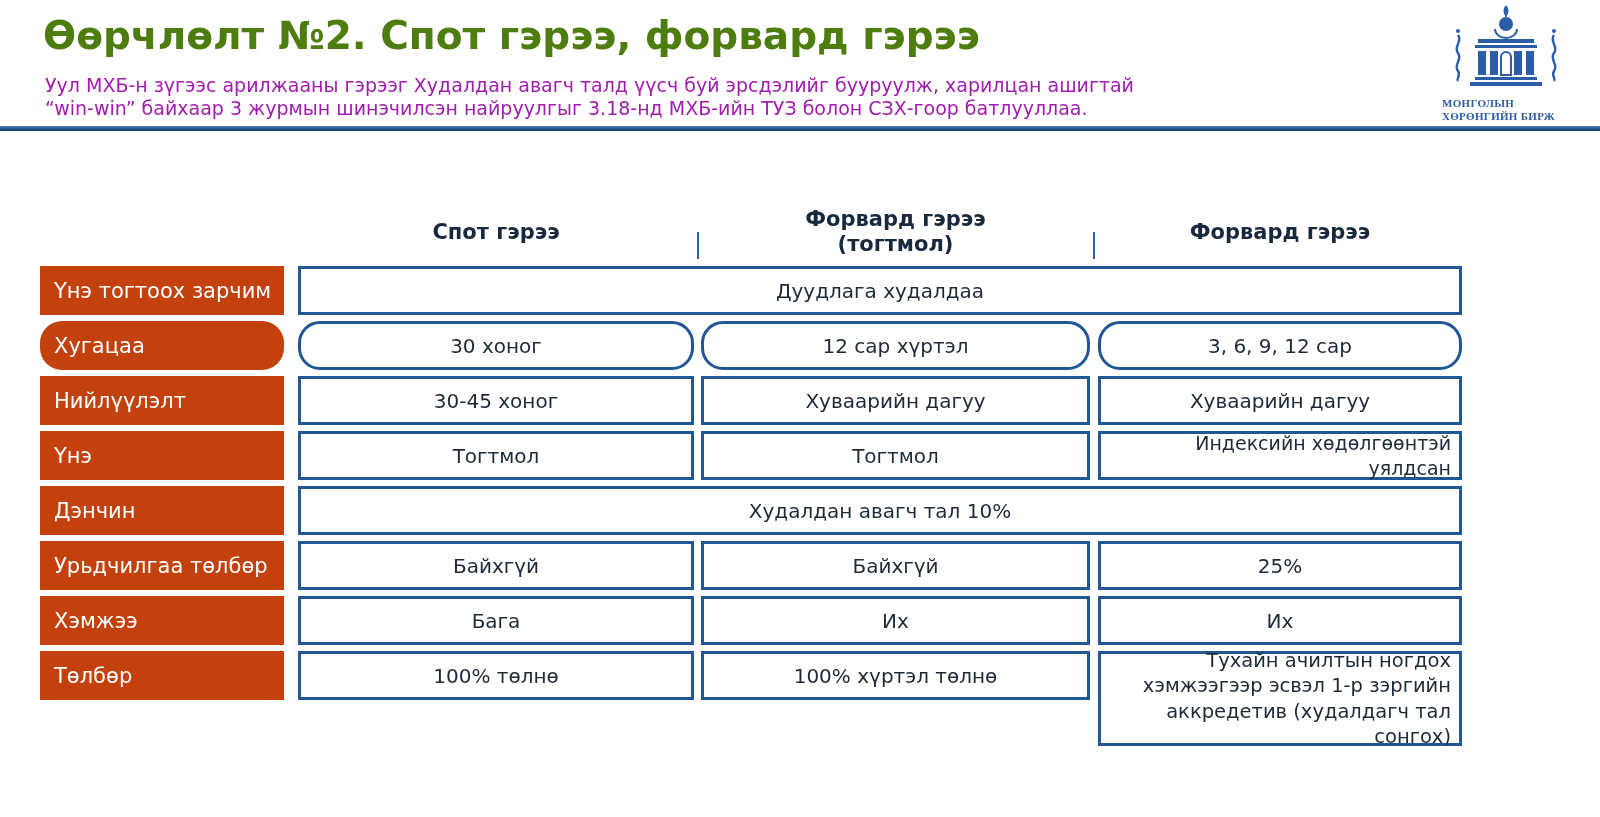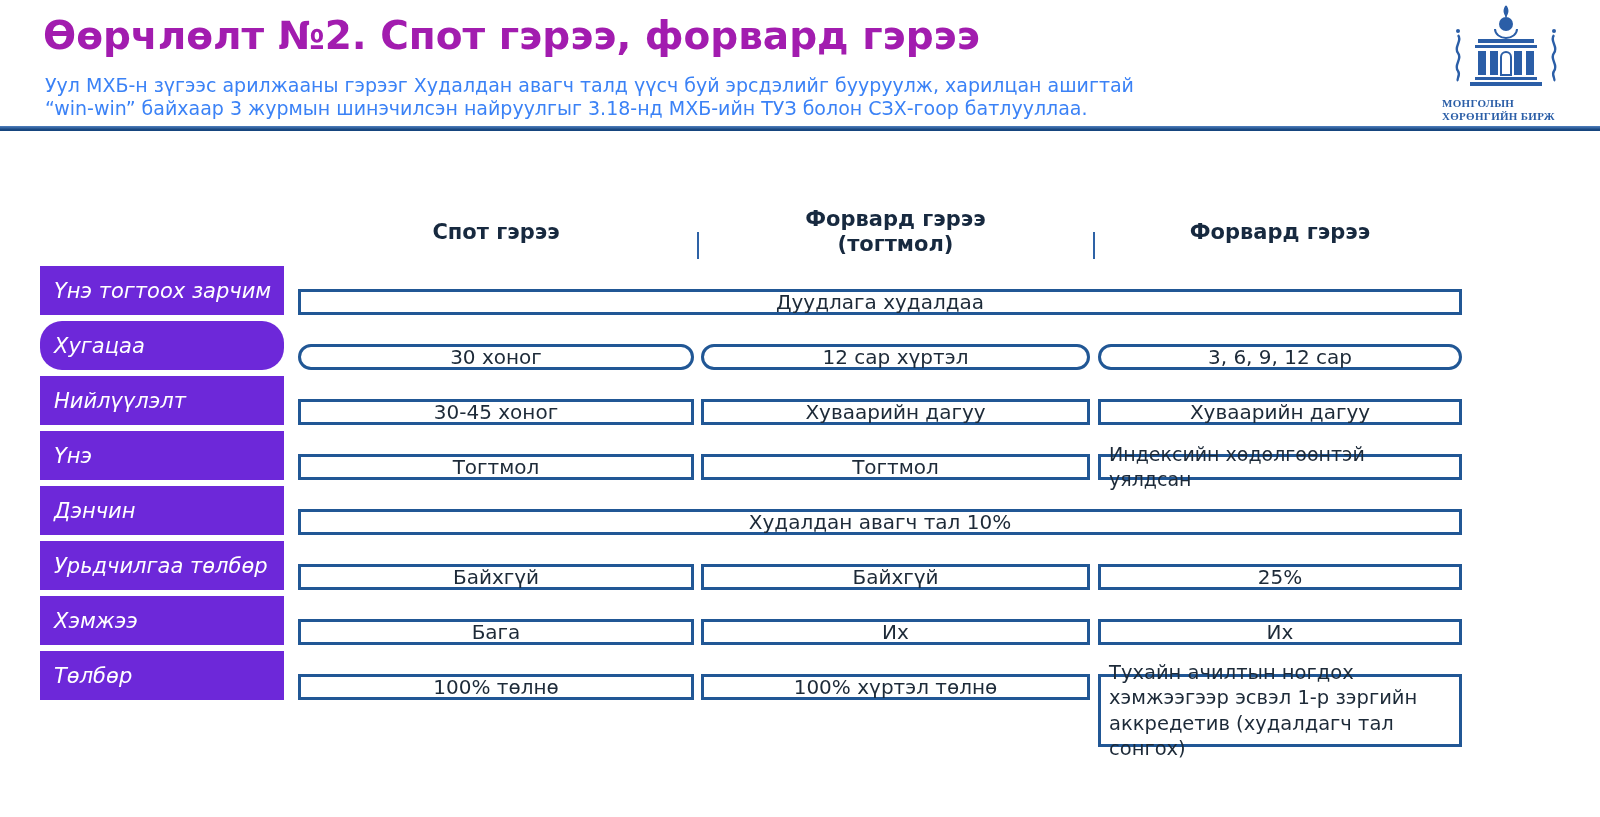--- a/index.html
+++ b/index.html
@@ -1,48 +1,48 @@
 <!DOCTYPE html>
 <html><head>
 <meta charset="utf-8">
 <style>
   html,body{margin:0;padding:0;background:#ffffff;}
   .slide{position:relative;width:1600px;height:817px;background:#ffffff;overflow:hidden;
          font-family:"DejaVu Sans","Liberation Sans",sans-serif;color:#15202e;}
 
-  .title{position:absolute;left:43px;top:13px;font-size:39px;font-weight:700;color:#a21caf;white-space:nowrap;}
-  .subtitle{position:absolute;left:45px;top:74px;font-size:19px;line-height:23px;color:#3b82f6;}
+  .title{position:absolute;left:43px;top:13px;font-size:39px;font-weight:700;color:#4d7c0f;white-space:nowrap;}
+  .subtitle{position:absolute;left:45px;top:74px;font-size:19px;line-height:23px;color:#a21caf;}
 
   .divider{position:absolute;left:0;top:126px;width:1600px;height:5px;
            background:linear-gradient(180deg,#4f7fbe 0%,#16457e 75%);}
 
   
   .logo{position:absolute;right:30px;top:5px;width:128px;}
   .logo svg{display:block;margin:0 auto;}
   .logo-caption{font-family:"Liberation Serif","DejaVu Serif",serif;font-weight:700;
                 font-size:11px;line-height:13px;color:#2b5ea7;letter-spacing:.3px;}
 
   
   .cmp-table{position:absolute;left:40px;top:204px;display:grid;
              grid-template-columns:244px 14px 396px 7px 389px 8px 364px;
              grid-template-rows:56px repeat(8,49px);
              row-gap:6px;}
   .hdr{grid-row:1;display:flex;flex-direction:column;justify-content:center;align-items:center;
        font-weight:700;font-size:21px;line-height:25px;color:#17293f;text-align:center;}
   .tick{grid-row:1;justify-self:center;align-self:end;width:2px;height:27px;background:#2e62a6;margin-bottom:1px;}
-  .lbl{grid-column:1;background:#6d28d9;color:#ffffff;font-size:21px;
-       display:flex;align-items:center;padding-left:14px;box-sizing:border-box;font-style:italic;}
+  .lbl{grid-column:1;background:#c2410c;color:#ffffff;font-size:21px;
+       display:flex;align-items:center;padding-left:14px;box-sizing:border-box;}
   .cell{background:#ffffff;border:3px solid #215795;box-sizing:border-box;
-        display:flex;align-items:center;justify-content:center;text-align:left;
-        font-size:20px;color:#1d2a38;line-height:1.3;padding:2px 8px;margin-top:23px;}
+        display:flex;align-items:center;justify-content:center;text-align:right;
+        font-size:20px;color:#1d2a38;line-height:1.3;padding:2px 8px;}
   .cell.merged{grid-column:3 / 8;}
   .c1{grid-column:3;} .c2{grid-column:5;} .c3{grid-column:7;}
   .r1{grid-row:2;} .r2{grid-row:3;border-radius:22px;} .r3{grid-row:4;} .r4{grid-row:5;}
   .r5{grid-row:6;} .r6{grid-row:7;} .r7{grid-row:8;} .r8{grid-row:9;}
-  .cell.tall{align-self:start;height:73px;font-size:19.5px;z-index:1;}
+  .cell.tall{align-self:start;height:95px;font-size:19.5px;z-index:1;}
   .cell.fit{font-size:19px;}
 </style>
 </head>
 <body>
 
 <div class="slide">
 
   <div class="title">Өөрчлөлт №2. Спот гэрээ, форвард гэрээ</div>
 
   <div class="subtitle">

